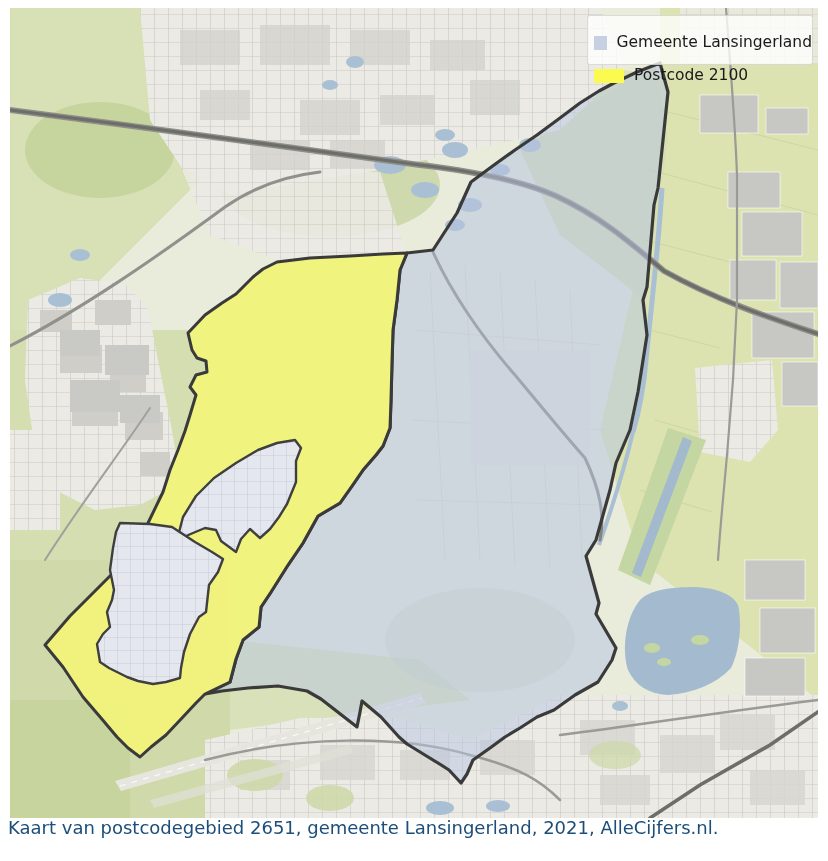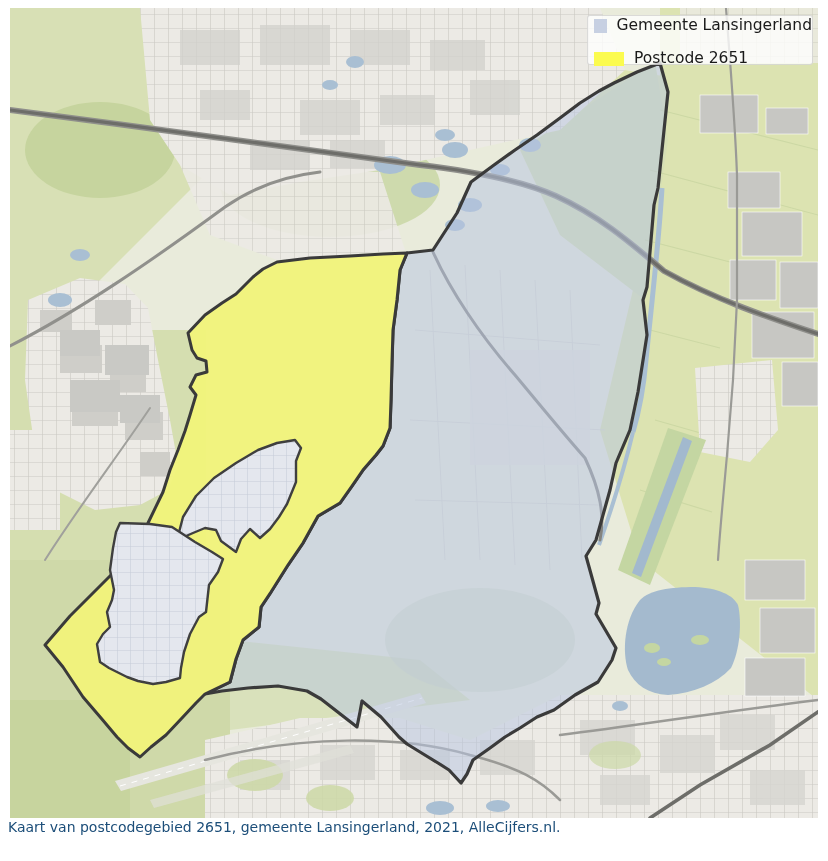--- a/index.html
+++ b/index.html
@@ -3,25 +3,25 @@
 <meta charset="utf-8">
 <style>
   html,body{margin:0;padding:0;background:#ffffff;}
   .page{position:relative;width:828px;height:861px;background:#ffffff;overflow:hidden;
         font-family:"DejaVu Sans","Liberation Sans",sans-serif;}
   .map-frame{position:absolute;left:10px;top:8px;width:808px;height:810px;}
   .map-frame svg{display:block;width:808px;height:810px;}
   .legend{position:absolute;left:577px;top:7px;width:226px;height:50px;
           background:rgba(255,255,255,0.78);border:1px solid rgba(120,120,120,0.25);
           border-radius:3px;display:flex;flex-direction:column;justify-content:space-between;
-          padding:1px 0;box-sizing:border-box;gap:16px;}
+          padding:18px 0;box-sizing:border-box;gap:16px;}
   .legend-row{display:flex;align-items:center;padding-left:6px;}
   .legend-row svg{display:block;margin-right:10px;width:30px;height:14px;}
   .legend-label{font-size:15.5px;color:#1a1a1a;white-space:nowrap;line-height:1.1;}
-  .caption{position:absolute;left:8px;top:819px;color:#1c4e79;font-size:14px;line-height:17.5px;}
+  .caption{position:absolute;left:8px;top:819px;color:#1c4e79;font-size:18px;line-height:17.5px;}
 </style>
 </head>
 <body>
 
 <div class="page">
   <div class="map-frame">
 
     <svg viewBox="10 8 808 810" preserveAspectRatio="none">
       <defs>
         <pattern id="streets" width="14" height="14" patternUnits="userSpaceOnUse">
@@ -202,21 +202,21 @@
       <div class="legend-row">
         <svg width="30" height="14">
           <rect width="30" height="14" fill="#c7d0e2"></rect>
         </svg>
         <span class="legend-label">Gemeente Lansingerland</span>
       </div>
       <div class="legend-row">
         <svg width="30" height="14">
           <rect width="30" height="14" fill="#fbfb4f"></rect>
         </svg>
-        <span class="legend-label">Postcode 2651</span>
+        <span class="legend-label">Postcode 2100</span>
       </div>
     </div>
   </div>
 
   <div class="caption">
     <div>Kaart van postcodegebied 2651, gemeente Lansingerland, 2021, AlleCijfers.nl.</div>
   </div>
 </div>
 
 </body></html>

